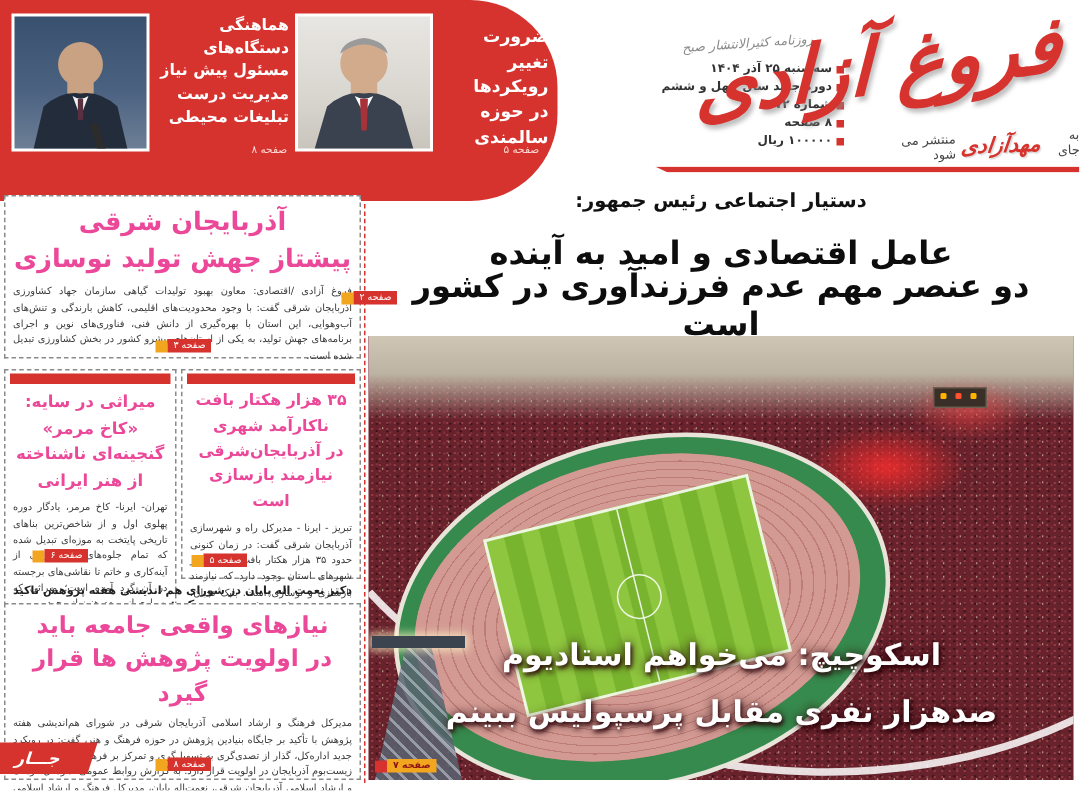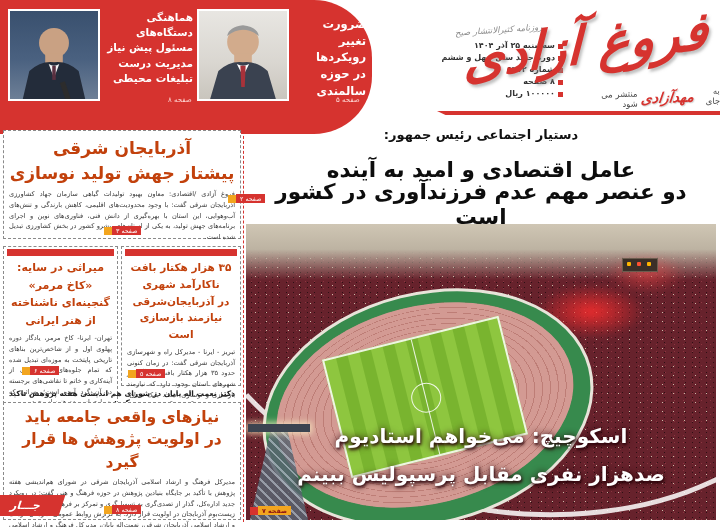--- a/index.html
+++ b/index.html
@@ -36,21 +36,21 @@
         transform:skewX(-8deg);text-shadow:1px 1px 1px rgba(150,150,150,.4);}
   .redrule{position:absolute;left:437px;top:111px;width:283px;height:4px;background:#d6332f;
         clip-path:polygon(3% 100%,0 0,100% 0,100% 100%);}
   
   .abox{position:absolute;background:#fff;border:1px dashed #8a8a8a;box-sizing:border-box;padding:3px 5px;}
   .boxA{left:3px;top:130px;width:238px;height:109px;}
   .boxB{left:3px;top:246px;width:115px;height:158px;padding-top:0;}
   .boxC{left:121px;top:246px;width:120px;height:140px;padding-top:0;}
   .boxD{left:3px;top:402px;width:238px;height:118px;}
   .redtopbar{height:7px;background:#d6332f;margin:2px -2px 3px -2px;}
-  .atitle{font-weight:bold;color:#c2410c;text-align:center;line-height:1.35;}
+  .atitle{font-weight:bold;color:#ec4899;text-align:center;line-height:1.35;}
   .tA{font-size:17px;line-height:1.45;margin-top:2px;}
   .tB{font-size:11px;line-height:1.6;}
   .tC{font-size:10.5px;line-height:1.6;}
   .tD{font-size:15.5px;line-height:1.45;}
   .abody{font-size:6.6px;color:#3a3a3a;text-align:justify;line-height:1.62;margin-top:4px;}
   .kickerD{position:absolute;left:3px;top:389px;width:238px;text-align:center;font-size:7.5px;
         font-weight:bold;color:#222;}
   
   .pbadge{position:absolute;display:flex;align-items:center;direction:ltr;}
   .pbadge .sq{width:8px;height:8px;background:#f2a51f;}

